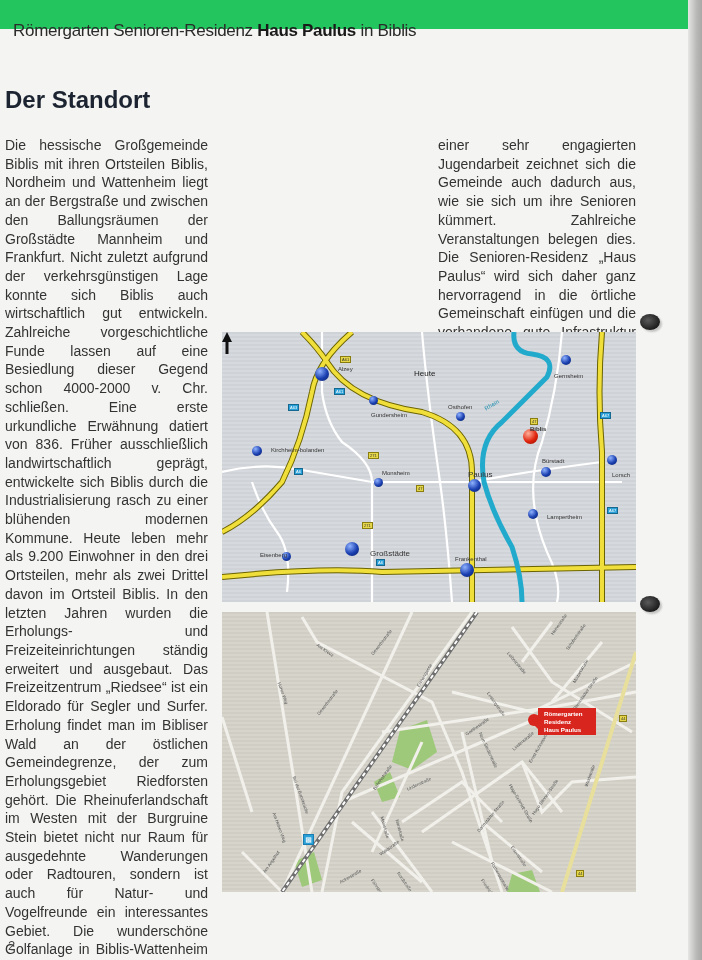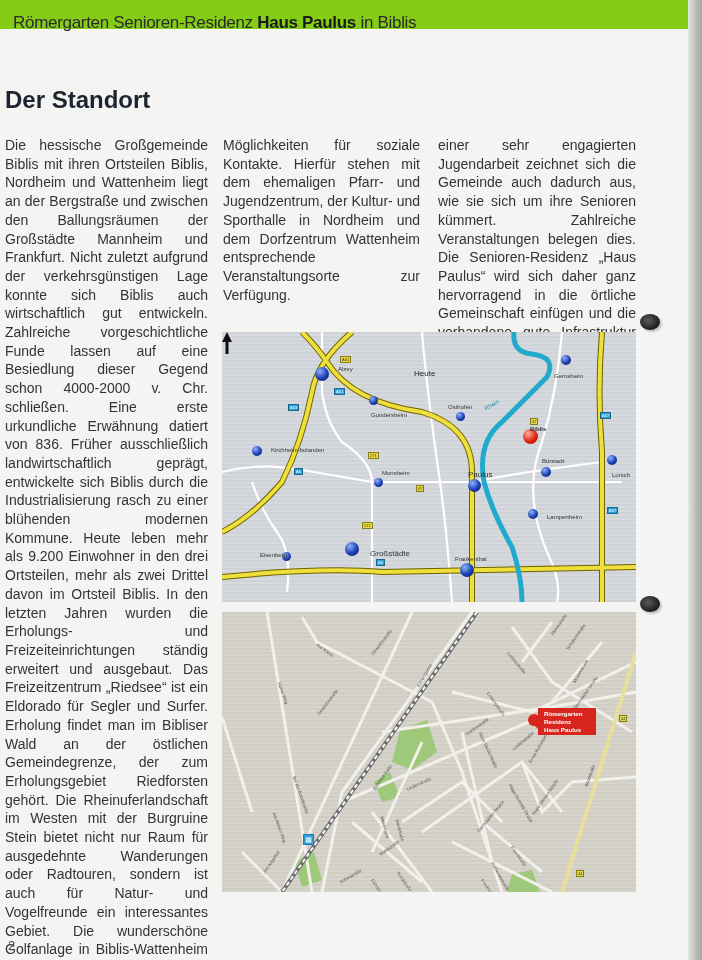--- a/index.html
+++ b/index.html
@@ -9,22 +9,22 @@
     font-family: "Liberation Sans", sans-serif;
     color: #2a2a2a;
     position: relative;
   }
   .page-edge {
     position: absolute; top: 0; right: 0; width: 14px; height: 960px;
     background: linear-gradient(to right, #e6e6e4, #b9b9b7 60%, #a8a8a6);
   }
   .header-band {
     position: absolute; left: 0; top: 0; width: 688px; height: 29px;
-    background: #84cc16;
-    padding: 13px 0 0 13px;
+    background: #22c55e;
+    padding: 21px 0 0 13px;
     font-size: 17px; color: #2b2b2b; letter-spacing: -0.3px;
   }
   .header-band b { font-weight: bold; color: #1a1a1a; }
   .page-title {
     position: absolute; left: 5px; top: 86px;
     font-size: 24px; font-weight: bold; color: #1b2430;
   }
   .col {
     position: absolute; font-size: 14px; line-height: 18.7px;
     text-align: justify; color: #333;
@@ -101,21 +101,20 @@
   <span>Römergarten Senioren-Residenz </span><b>Haus Paulus</b><span> in Biblis</span>
 </div>
 
 <h1 class="page-title">Der Standort</h1>
 
 <div class="col col-1">
   <p>Die hessische Großgemeinde Biblis mit ihren Ortsteilen Biblis, Nordheim und Wattenheim liegt an der Bergstraße und zwischen den Ballungsräumen der Großstädte Mannheim und Frankfurt. Nicht zuletzt aufgrund der verkehrsgünstigen Lage konnte sich Biblis auch wirtschaftlich gut entwickeln. Zahlreiche vorgeschichtliche Funde lassen auf eine Besiedlung dieser Gegend schon 4000-2000 v. Chr. schließen. Eine erste urkundliche Erwähnung datiert von 836. Früher ausschließlich landwirtschaftlich geprägt, entwickelte sich Biblis durch die Industrialisierung rasch zu einer blühenden modernen Kommune. Heute leben mehr als 9.200 Einwohner in den drei Ortsteilen, mehr als zwei Drittel davon im Ortsteil Biblis. In den letzten Jahren wurden die Erholungs- und Freizeiteinrichtungen ständig erweitert und ausgebaut. Das Freizeitzentrum „Riedsee“ ist ein Eldorado für Segler und Surfer. Erholung findet man im Bibliser Wald an der östlichen Gemeindegrenze, der zum Erholungsgebiet Riedforsten gehört. Die Rheinuferlandschaft im Westen mit der Burgruine Stein bietet nicht nur Raum für ausgedehnte Wanderungen oder Radtouren, sondern ist auch für Natur- und Vogelfreunde ein interessantes Gebiet. Die wunderschöne Golfanlage in Biblis-Wattenheim bietet auch für Nicht-Golfer ein landschaftlich beeindruckendes Gelände und heißt Wanderer und Radfahrer ebenfalls willkommen.</p>
   <p>Mit über 60 Vereinen schafft die Gemeinde ein vielfältiges Angebot an kulturellen und sportlichen Veranstaltungen sowie zahlreiche</p>
 </div>
 <div class="col col-2">
-  <p>Möglichkeiten für soziale Kontakte. Hierfür stehen mit dem ehemaligen Pfarr- und Jugendzentrum, der Kultur- und Sporthalle in Nordheim und dem Dorfzentrum Wattenheim entsprechende Veranstaltungsorte zur Verfügung.</p>
 </div>
 <div class="col col-3">
   <p>einer sehr engagierten Jugendarbeit zeichnet sich die Gemeinde auch dadurch aus, wie sie sich um ihre Senioren kümmert. Zahlreiche Veranstaltungen belegen dies. Die Senioren-Residenz „Haus Paulus“ wird sich daher ganz hervorragend in die örtliche Gemeinschaft einfügen und die vorhandene gute Infrastruktur nicht nur ergänzen, sondern bereichern.</p>
 </div>
 
 <div class="punch-hole" style="left:640px; top:314px;"></div>
 <div class="punch-hole" style="left:640px; top:596px;"></div>
 
 <div class="map map-region">
   <svg width="414" height="270" viewBox="0 0 414 270">

